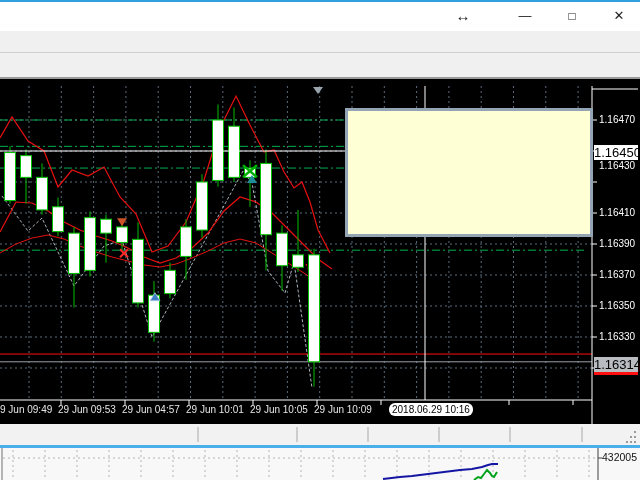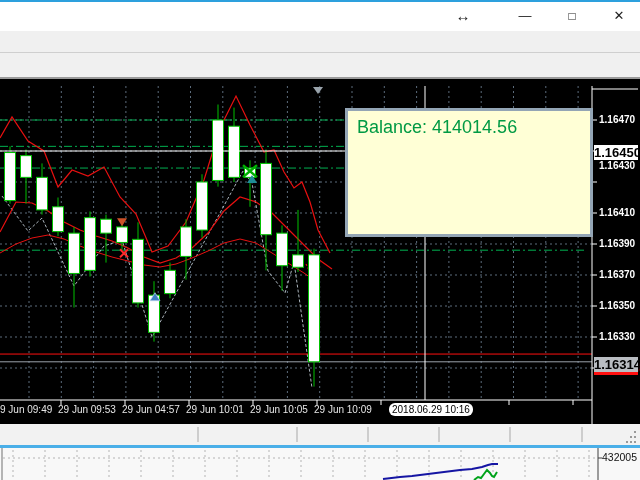--- a/index.html
+++ b/index.html
@@ -12,21 +12,21 @@
   #btn-restore{left:448px;font-size:15px;font-weight:bold;}
   #btn-min{left:510px;}
   #btn-max{left:557px;font-size:12px;}
   #btn-close{left:604px;}
   #toolbar1{position:absolute;left:0;top:31px;width:640px;height:21px;background:#f0f0f0;
             border-bottom:1px solid #cfcfcf;}
   #toolbar2{position:absolute;left:0;top:53px;width:640px;height:24px;background:#f0f0f0;
             border-bottom:2px solid #9a9a9a;}
   #chartarea{position:absolute;left:0;top:79px;width:640px;height:345px;background:#000;}
   #overlay-svg{position:absolute;left:0;top:0;width:640px;height:480px;z-index:5;pointer-events:none;}
-  #price-axis{position:absolute;left:592px;top:79px;width:48px;height:345px;z-index:6;font-weight:bold;}
+  #price-axis{position:absolute;left:592px;top:79px;width:48px;height:345px;z-index:6;}
   .ptick{position:absolute;left:7px;color:#ffffff;font-size:10px;white-space:nowrap;}
   .ptag{position:absolute;left:2px;width:44px;font-size:13px;text-align:center;color:#000;}
   .ptag.cross{background:#ffffff;}
   .ptag.ask{background:#ff1010;color:#400000;}
   .ptag.bid{background:#b9bdc2;}
   #time-axis{position:absolute;left:0;top:479px;width:638px;height:22px;z-index:6;top:401px;}
   .ttick{position:absolute;top:3px;color:#e6e6e6;font-size:10px;white-space:nowrap;}
   .ttag{position:absolute;top:2px;background:#ffffff;color:#000;font-size:10px;
         padding:1px 3px;white-space:nowrap;border-radius:6px;}
   #info-panel{position:absolute;left:345px;top:108px;width:233px;height:120px;z-index:10;
@@ -73,21 +73,20 @@
       <div class="ttick" style="left: 0px;">9 Jun 09:49</div>
       <div class="ttick" style="left: 58px;">29 Jun 09:53</div>
       <div class="ttick" style="left: 122px;">29 Jun 04:57</div>
       <div class="ttick" style="left: 186px;">29 Jun 10:01</div>
       <div class="ttick" style="left: 250px;">29 Jun 10:05</div>
       <div class="ttick" style="left: 314px;">29 Jun 10:09</div>
       <div class="ttag" style="left: 389px;">2018.06.29 10:16</div>
     </div>
 
   <div id="info-panel">
-    <div class="pbalance">Balance: 414014.56</div>
   </div>
 
   <div id="status-strip"></div>
   <div id="separator"></div>
   <div id="subchart"></div>
   <div id="sub-label">432005</div>
 
   <svg id="overlay-svg" viewBox="0 0 640 480" xmlns="http://www.w3.org/2000/svg">
       <line x1="29" y1="86" x2="29" y2="400" stroke="#5c6c7c" stroke-width="1" stroke-dasharray="2,3"></line>
       <line x1="61.3" y1="86" x2="61.3" y2="400" stroke="#5c6c7c" stroke-width="1" stroke-dasharray="2,3"></line>

